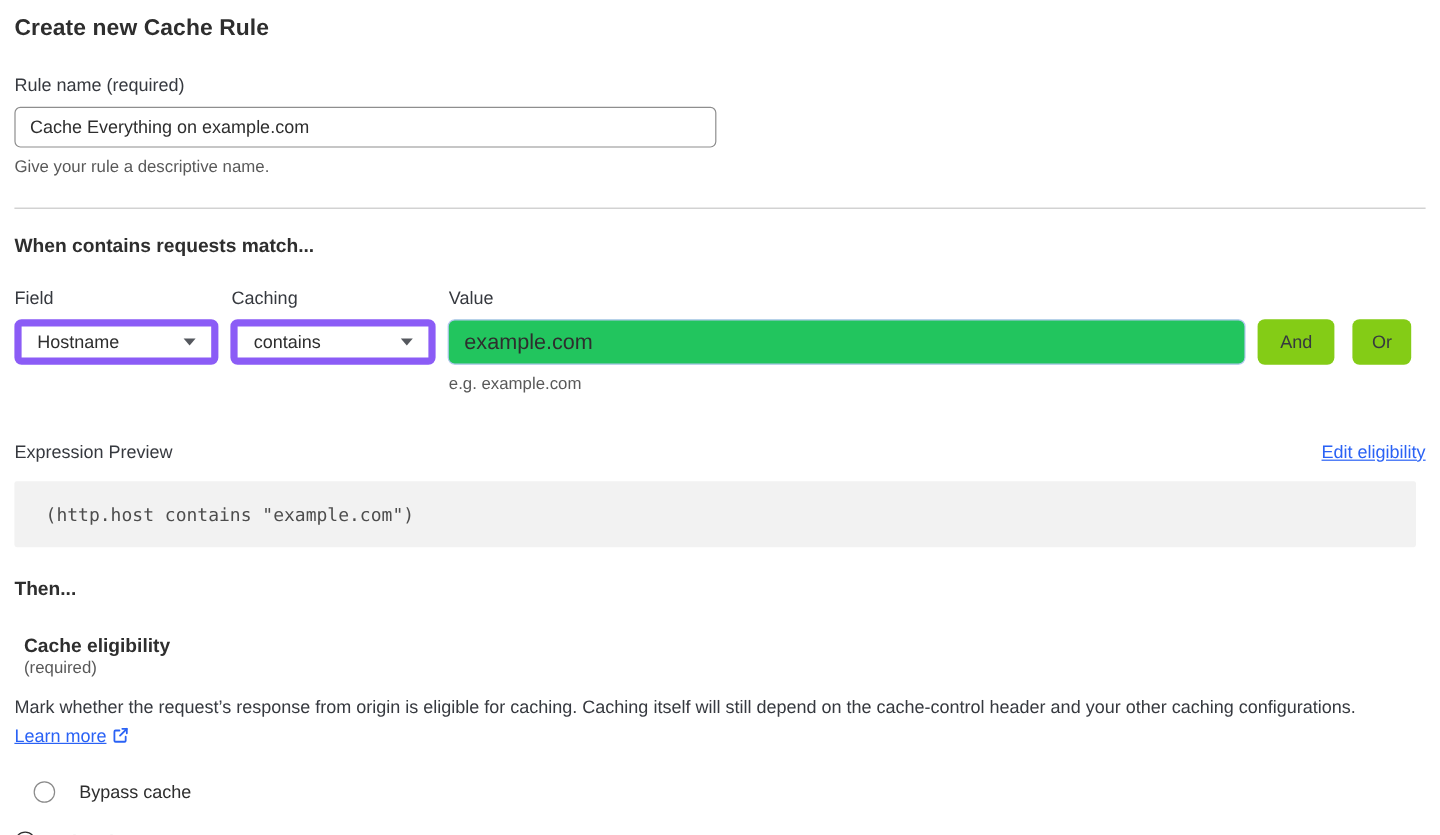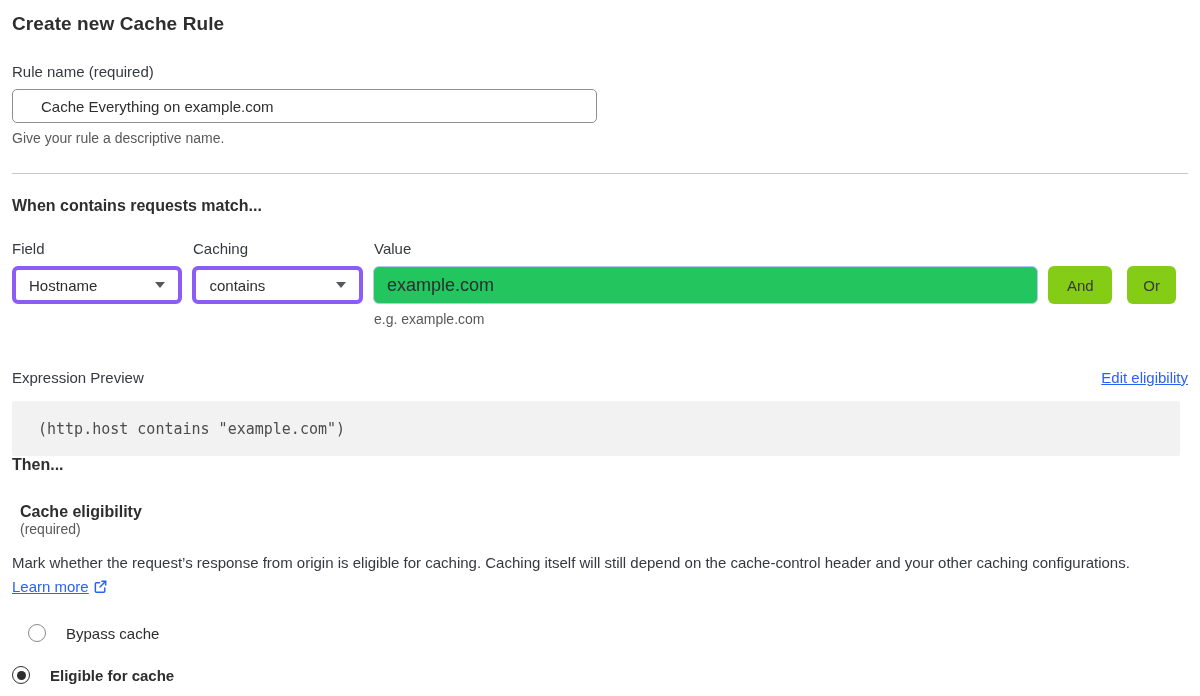--- a/index.html
+++ b/index.html
@@ -24,21 +24,21 @@
     margin-top: 28px;
     font-size: 15px;
     color: #36393f;
   }
   .rule-name-input {
     margin-top: 9px;
     width: 585px;
     height: 34px;
     border: 1px solid #8e8e8e;
     border-radius: 5px;
-    padding: 0 28px;
+    padding: 0 12px;
     font-family: "Liberation Sans", sans-serif;
     font-size: 15px;
     color: #2e2e2e;
     background: #ffffff;
     outline: none;
   }
   .helper-text {
     margin-top: 7px;
     font-size: 14px;
     color: #595959;
@@ -70,21 +70,21 @@
   .match-labels .lab-value    { flex: 1; }
 
   .match-controls {
     margin-top: 9px;
     display: flex;
     align-items: center;
   }
   .select-box {
     width: 171px;
     height: 38px;
-    border: 4px solid #8b5cf6;
+    border: 6px solid #8b5cf6;
     border-radius: 6px;
     background: #ffffff;
     display: flex;
     align-items: center;
     justify-content: space-between;
     padding: 0 13px;
     font-size: 15px;
     color: #2e2e2e;
     cursor: pointer;
     margin-right: 10px;
@@ -149,21 +149,21 @@
     background: #f2f2f2;
     border-radius: 2px;
     display: flex;
     align-items: center;
     padding-left: 26px;
     font-family: "DejaVu Sans Mono", "Liberation Mono", monospace;
     font-size: 15px;
     color: #4d4d4d;
   }
 
-  .then-heading { }
+  .then-heading { margin-top: 27px; }
 
   .eligibility-heading-row {
     margin-top: 29px;
     display: flex;
     align-items: baseline;
     flex-direction: column;
   }
   .required-note {
     margin-left: 8px;
     font-size: 14px;

